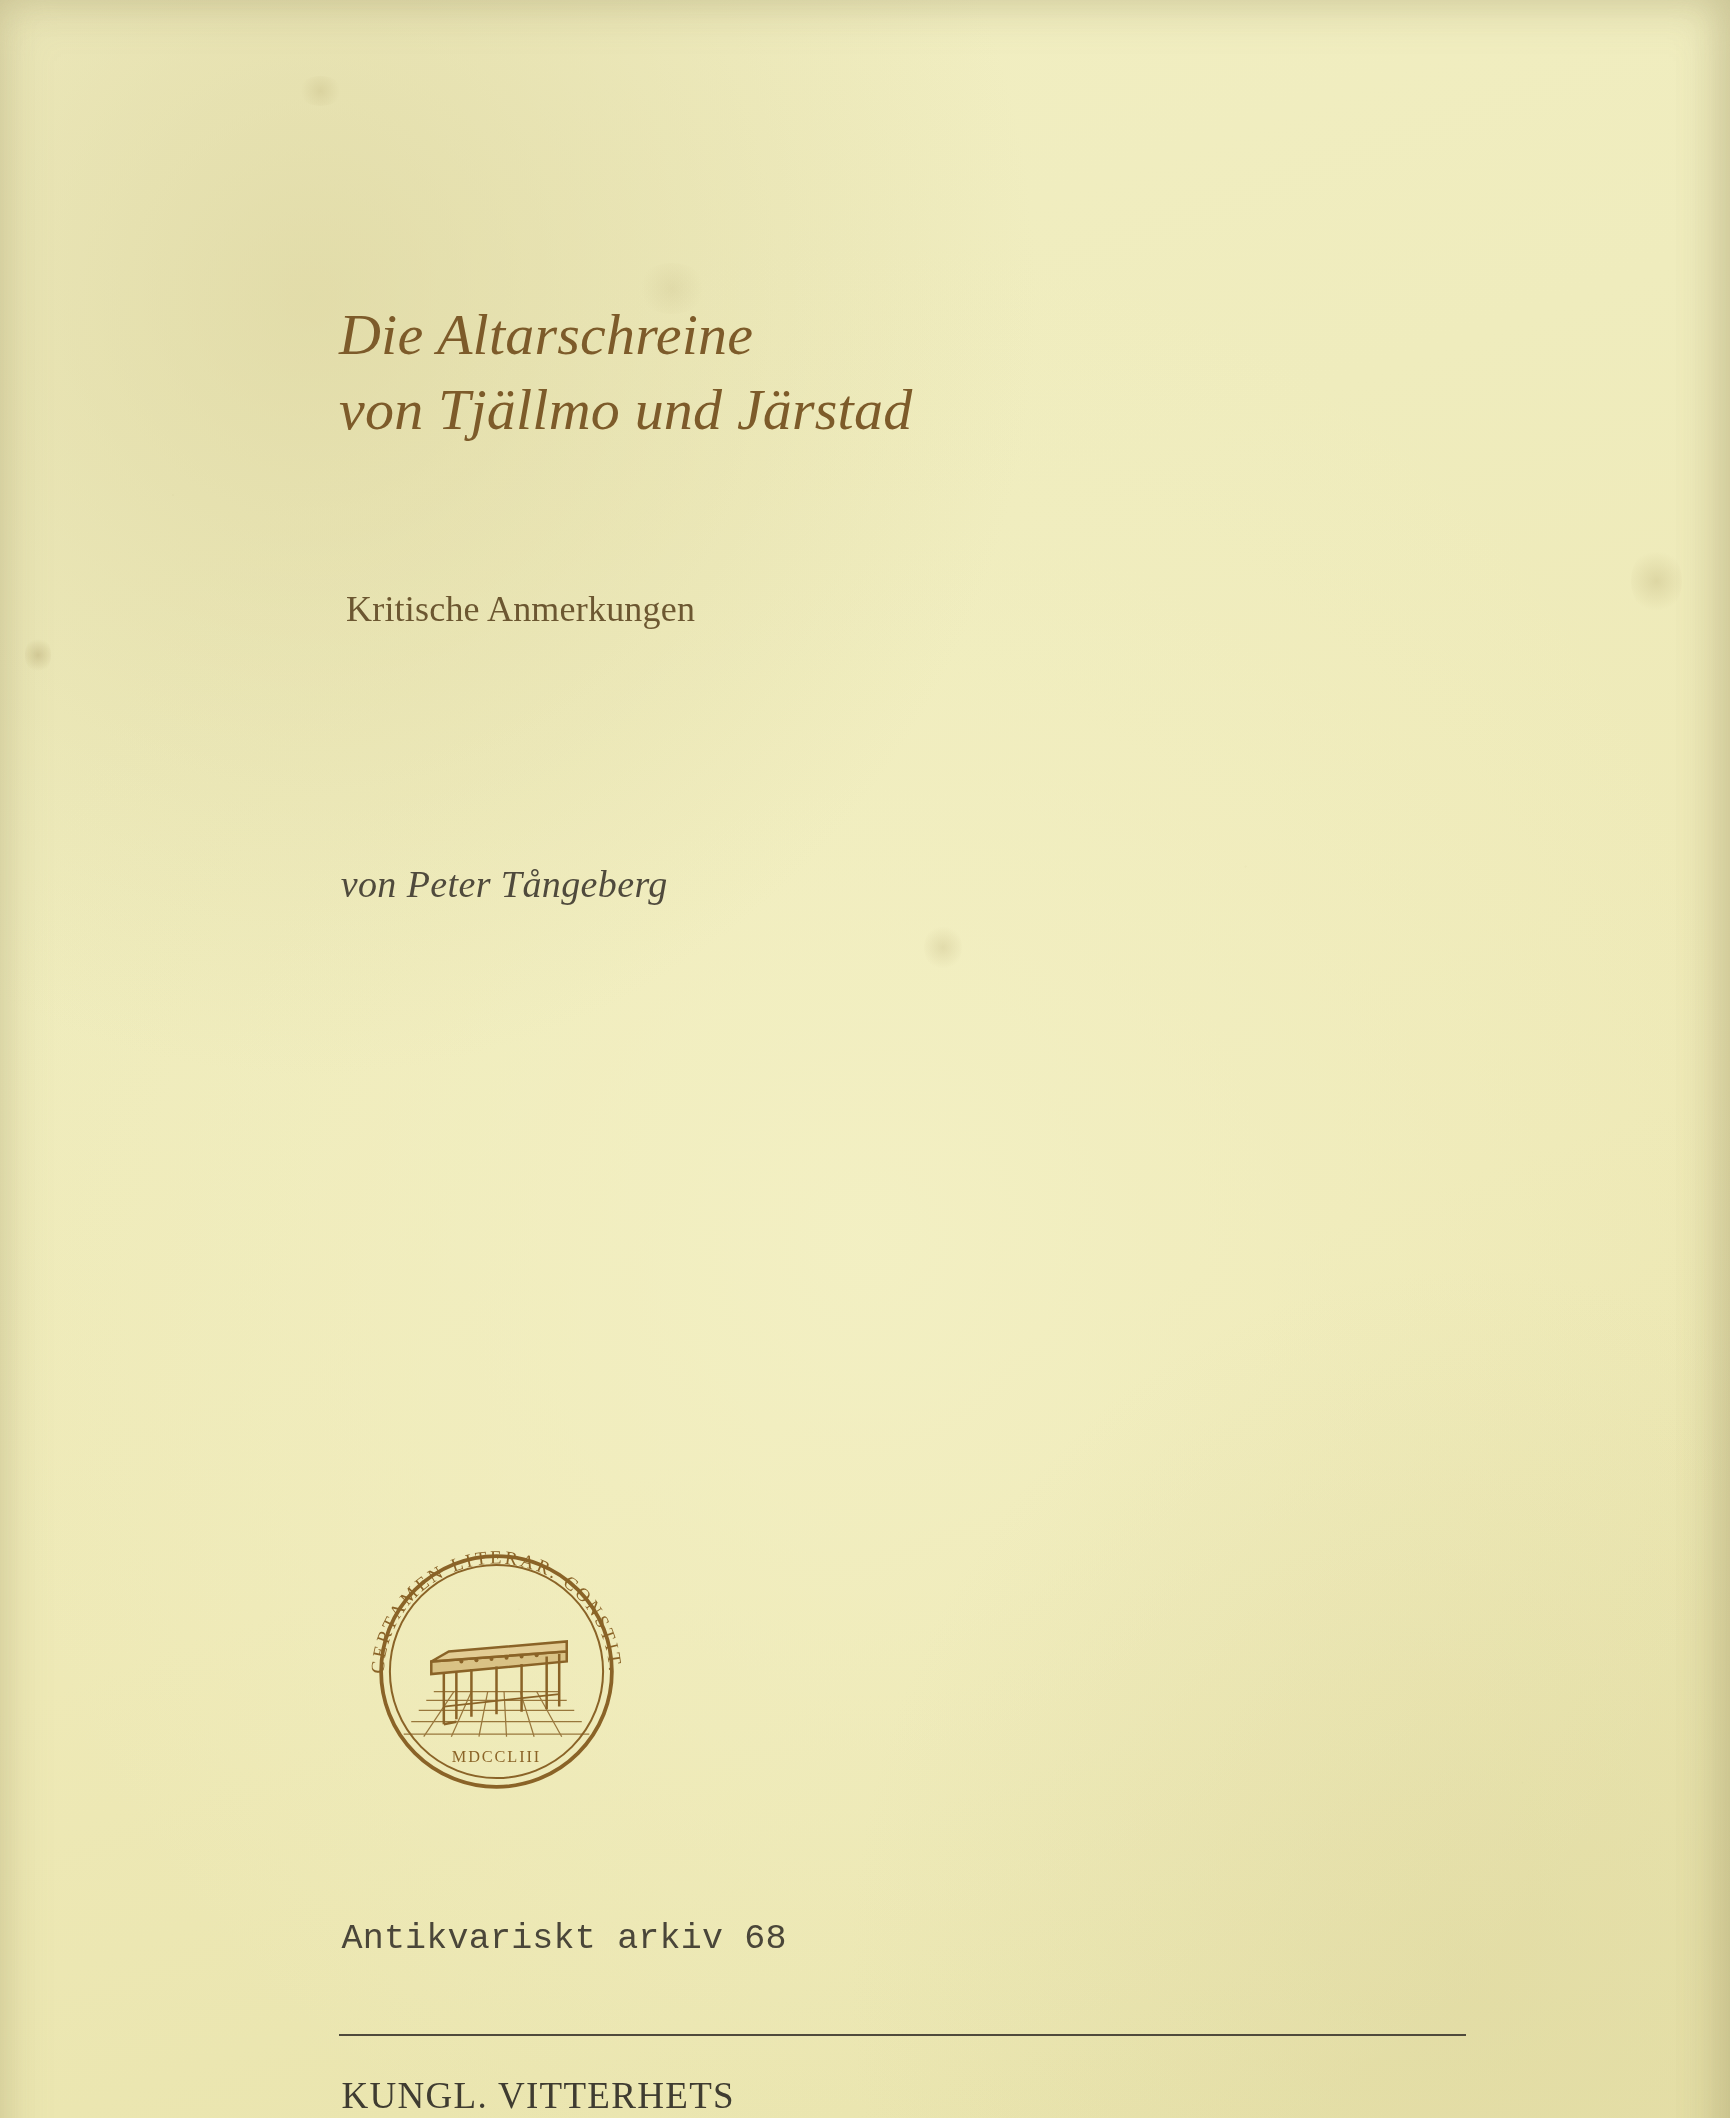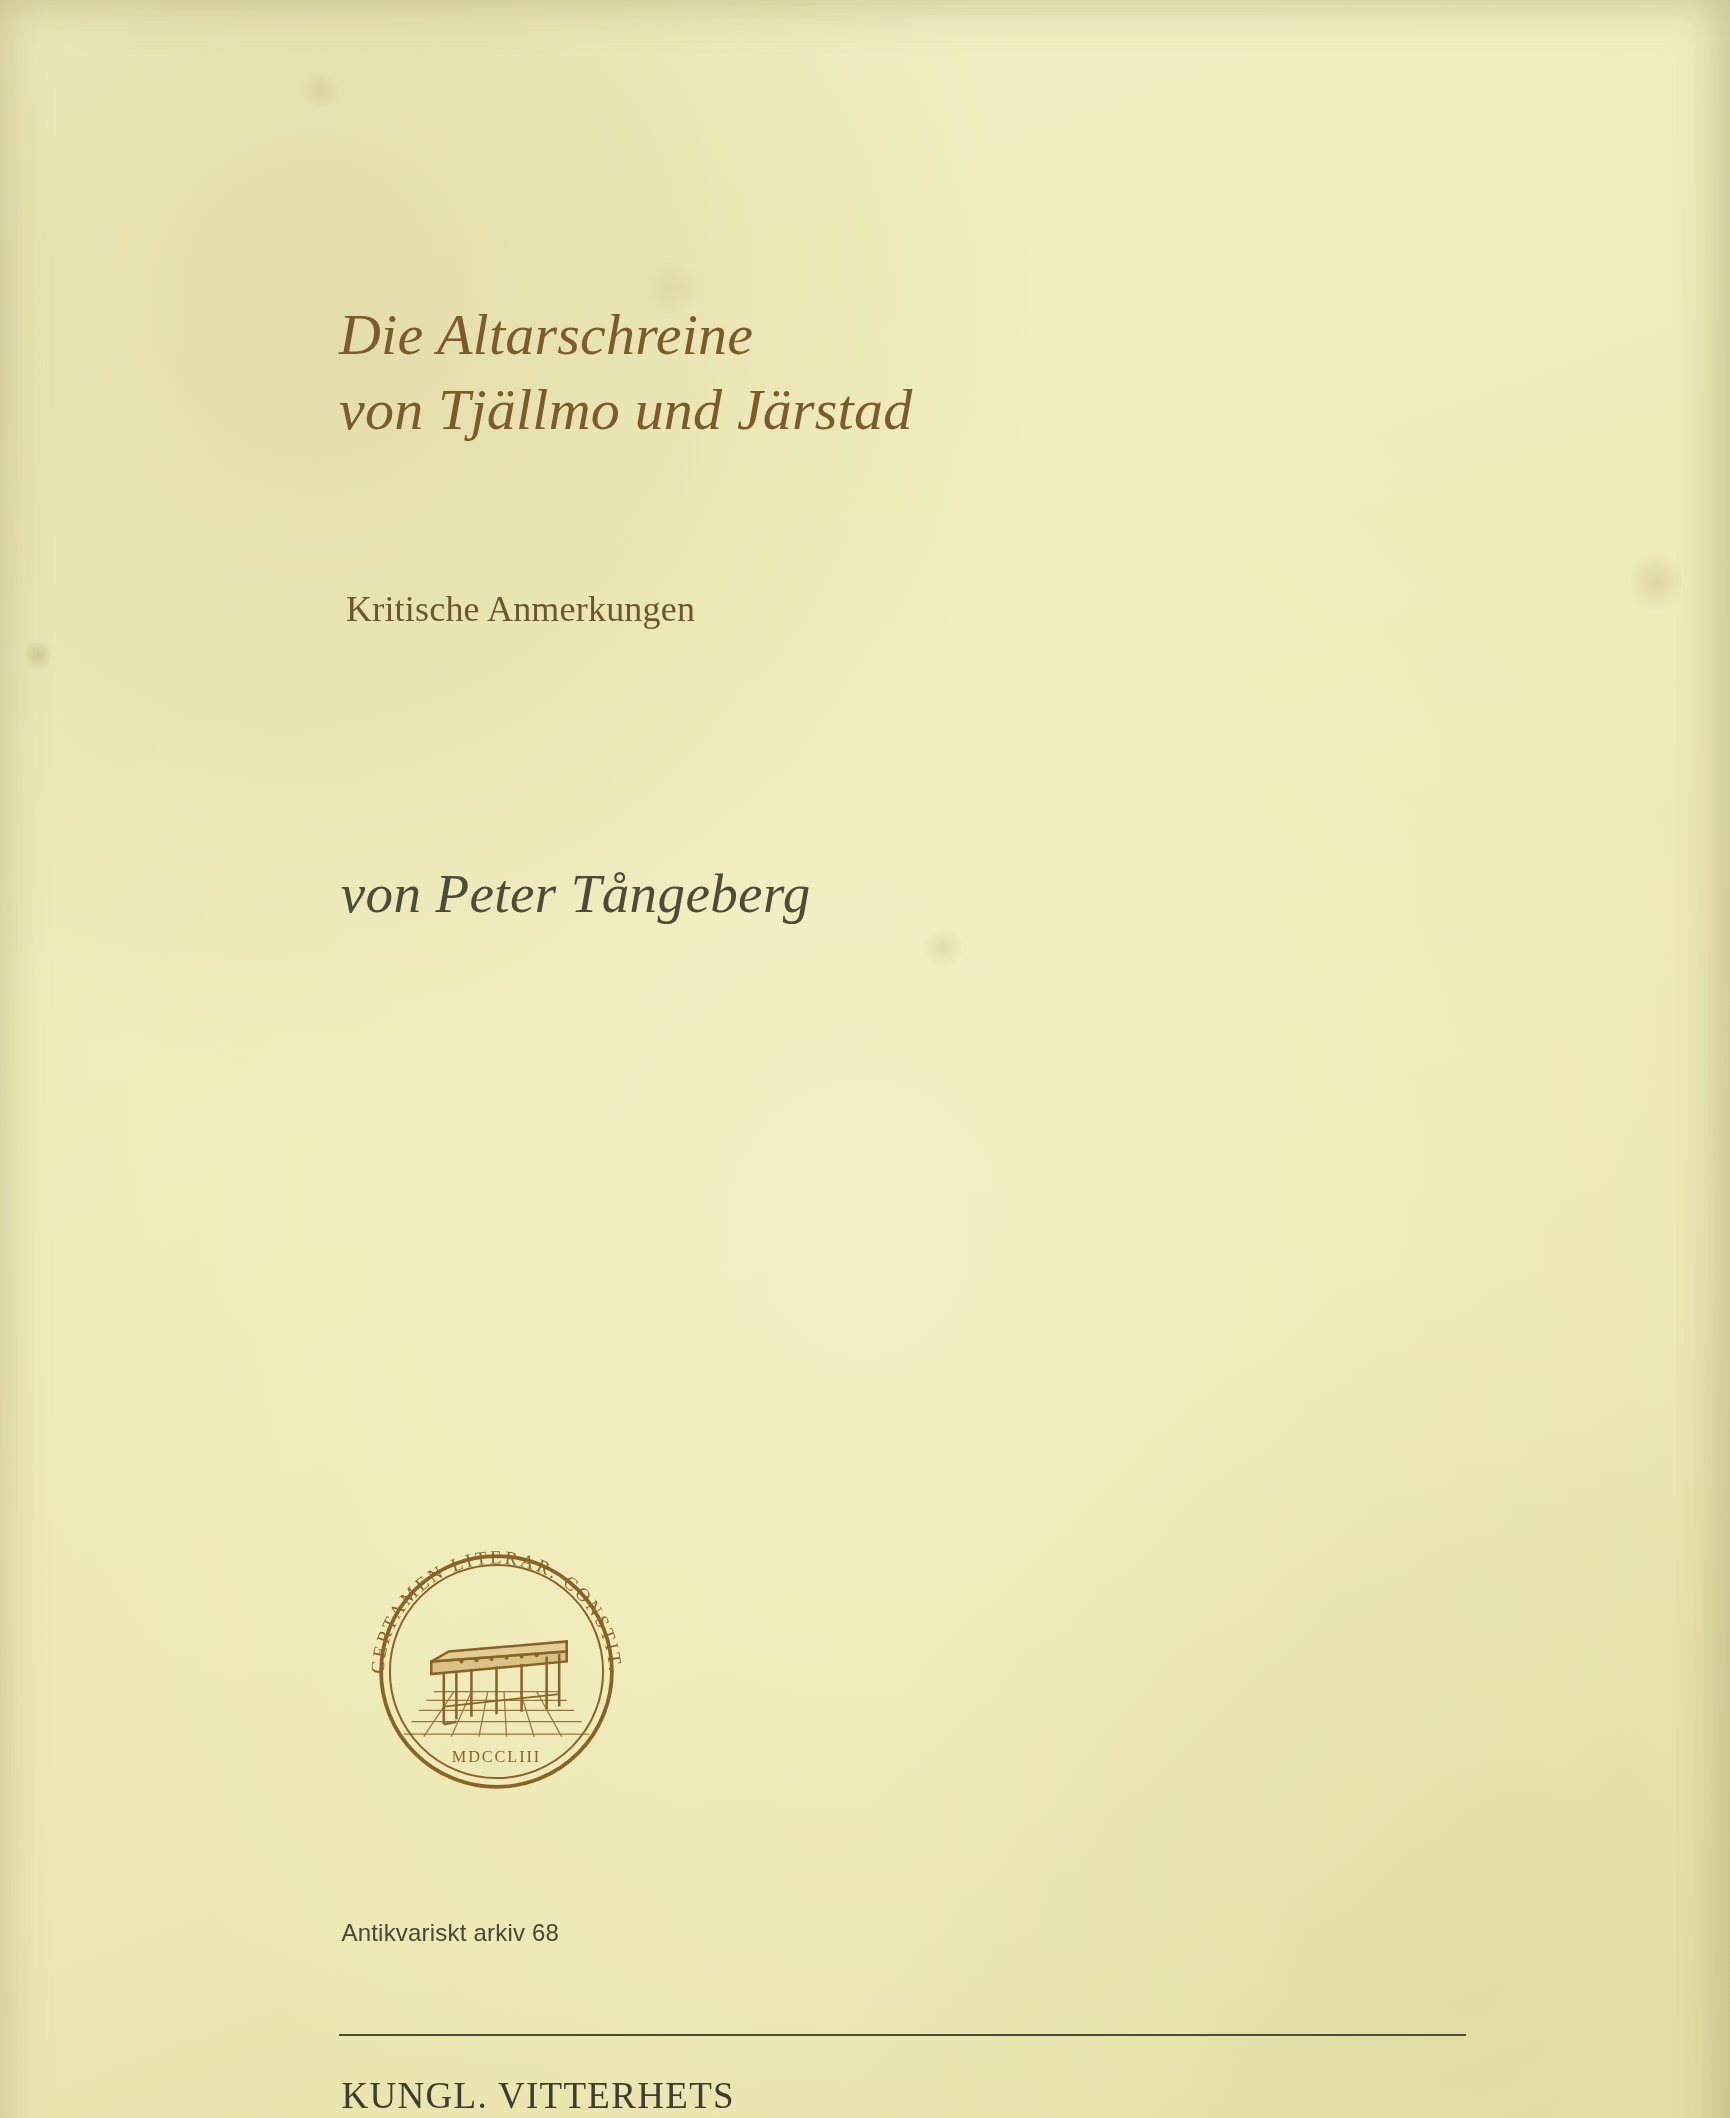--- a/index.html
+++ b/index.html
@@ -90,41 +90,41 @@
     letter-spacing: 0.2px;
     white-space: nowrap;
   }
 
   .author {
     position: absolute;
     left: 1.7px;
     top: 862px;
     font-family: "Liberation Serif", serif;
     font-style: italic;
-    font-size: 55px;
+    font-size: 38px;
     color: #4f4a3c;
     letter-spacing: 0.4px;
     white-space: nowrap;
   }
 
   .seal {
     position: absolute;
     left: 6.8px;
     top: 1521px;
     width: 301px;
     height: 301px;
   }
   .seal svg { display: block; width: 100%; height: 100%; }
 
   .series {
     position: absolute;
     left: 2.5px;
     top: 1919px;
-    font-family: Liberation Sans, sans-serif;
-    font-size: 24px;
+    font-family: Liberation Mono, monospace;
+    font-size: 35px;
     color: #4a4639;
     letter-spacing: 0.2px;
     white-space: nowrap;
   }
 
   .rule {
     position: absolute;
     left: 0;
     top: 2034px;
     width: 1127px;

